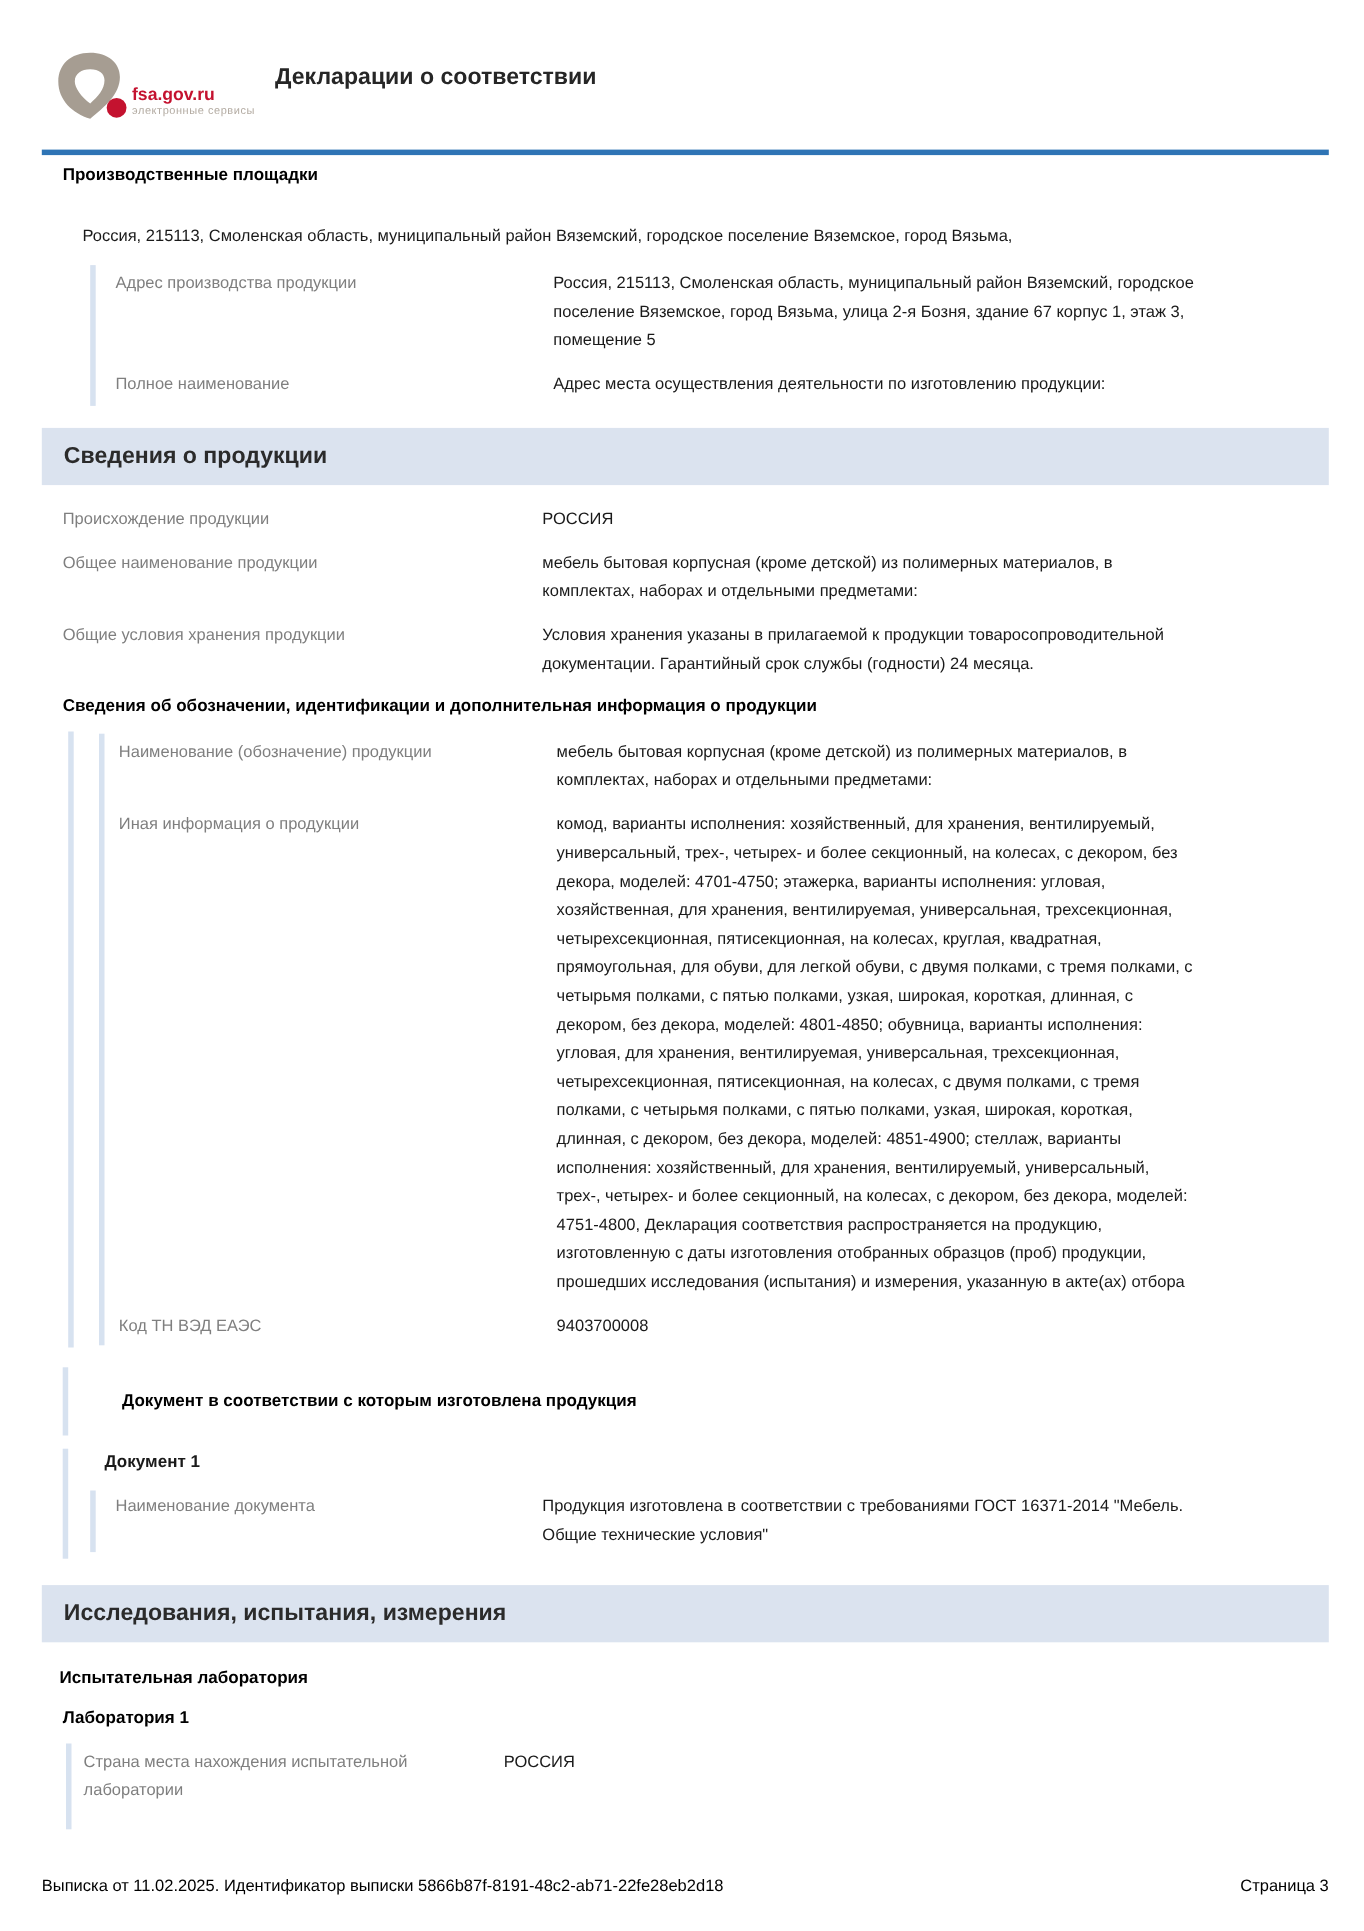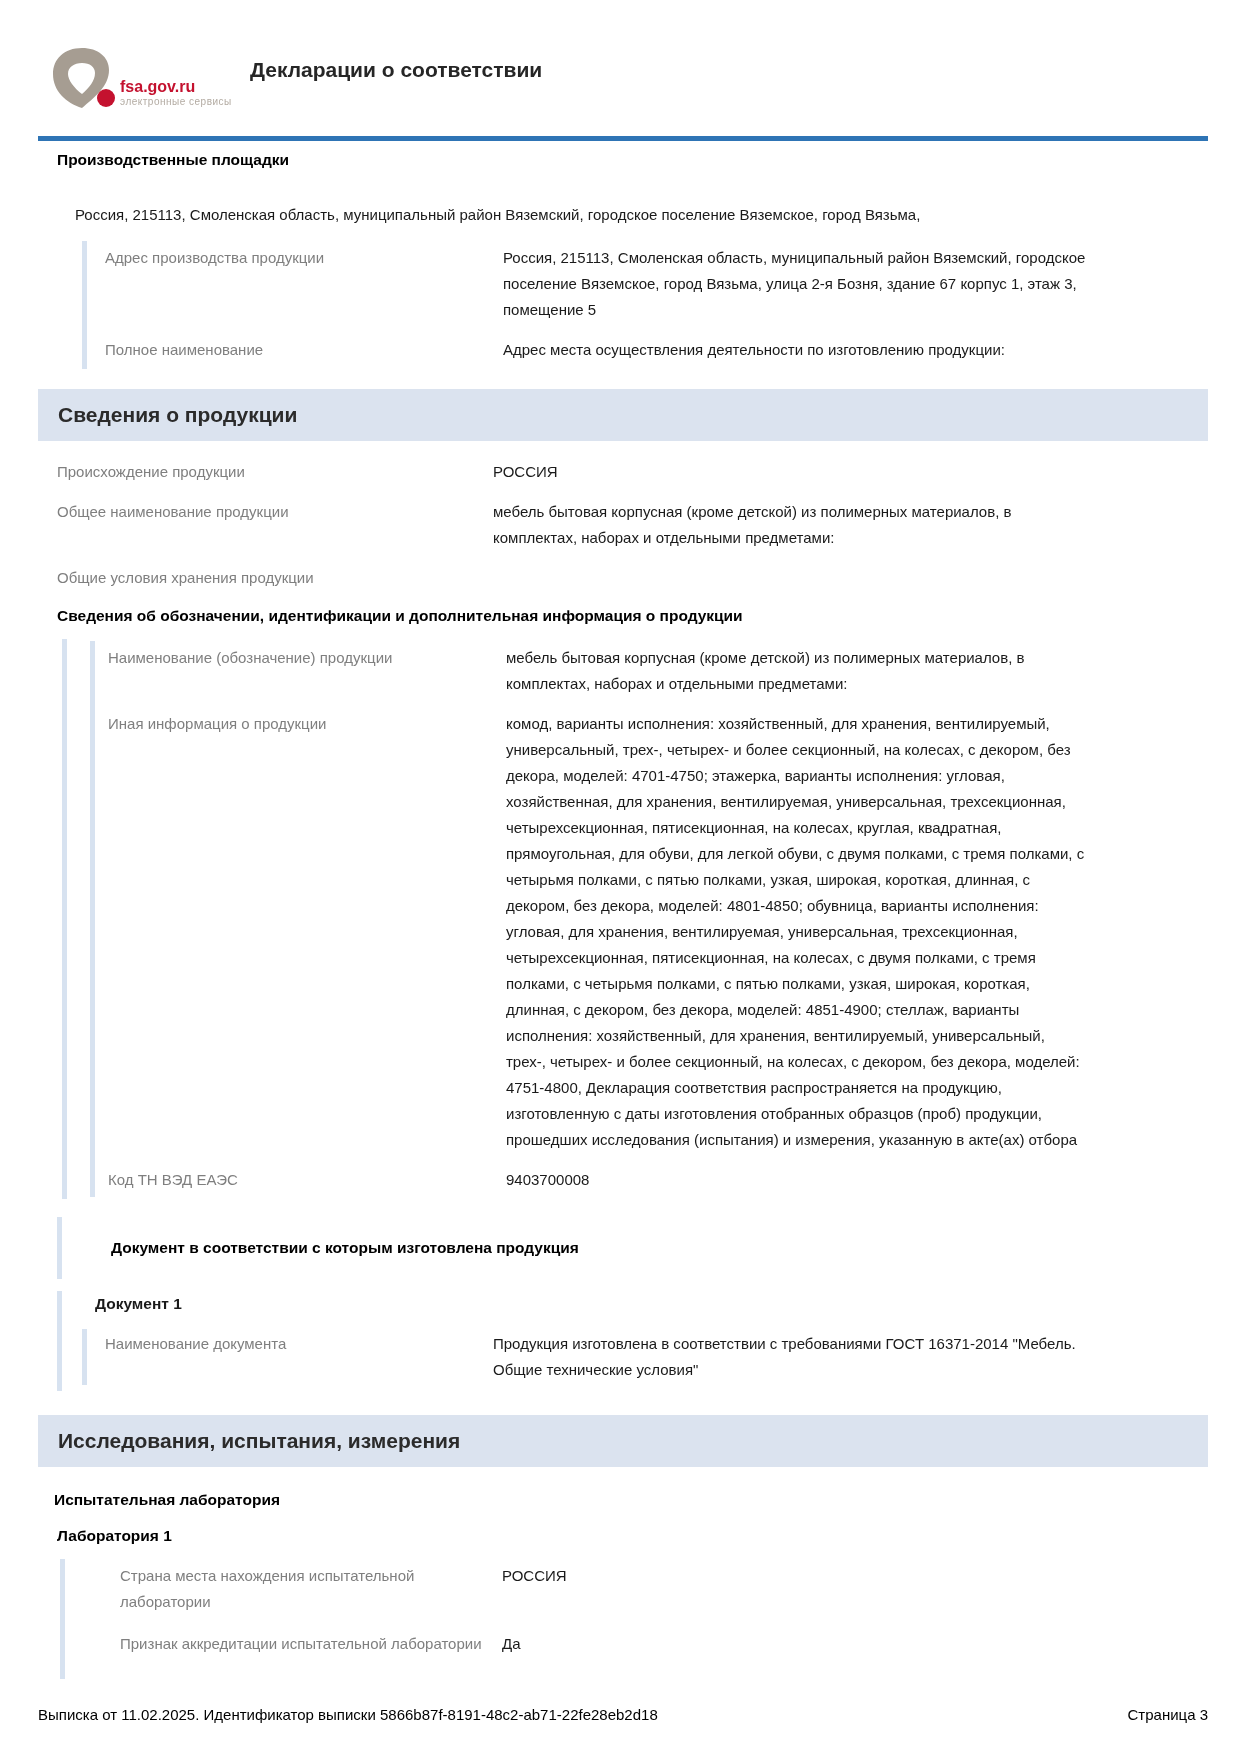--- a/index.html
+++ b/index.html
@@ -53,21 +53,21 @@
   .doc-head-wrap { margin-left:19px; margin-top:18px; padding:6px 0 6px 33px; }
   .doc-group { margin-left:19px; margin-top:12px; padding:4px 0 6px 0; }
   .doc-title { font-size:15.5px; font-weight:bold; margin-left:33px; }
   .doc-inner { margin-left:20px; margin-top:16px; padding:2px 0 2px 18px; }
   .doc-inner .lbl { width:388px; }
   .doc-inner .val { max-width:585px; }
 
   .lab-h { font-size:15.5px; font-weight:bold; margin-top:24px; }
   .lab-title { font-size:15.5px; font-weight:bold; margin:18px 0 0 19px; }
   .lab-block { margin-left:22px; margin-top:14px; padding:4px 0 6px 11px; }
-  .lab-block .row { margin-bottom:16px;margin-left:44px; }
+  .lab-block .row { margin-bottom:16px; }
   .lab-block .lbl { width:382px; }
   .lab-block .val { max-width:620px; }
 
   .footer { position:absolute; left:38px; right:32px; bottom:32px;
             display:flex; justify-content:space-between;
             font-size:15px; color:#000; }
 </style>
 </head>
 <body>
 
@@ -110,20 +110,21 @@
       <div class="row">
         <div class="lbl">Происхождение продукции</div>
         <div class="val">РОССИЯ</div>
       </div>
       <div class="row">
         <div class="lbl">Общее наименование продукции</div>
         <div class="val">мебель бытовая корпусная (кроме детской) из полимерных материалов, в комплектах, наборах и отдельными предметами:</div>
       </div>
       <div class="row">
         <div class="lbl">Общие условия хранения продукции</div>
+        <div class="val">Условия хранения указаны в прилагаемой к продукции товаросопроводительной документации. Гарантийный срок службы (годности) 24 месяца.</div>
       </div>
     </div>
 
     <h3 class="sec-h" style="margin-top:16px">Сведения об обозначении, идентификации и дополнительная информация о продукции</h3>
 
     <div class="block desig-outer">
       <div class="block desig-inner">
         <div class="row">
           <div class="lbl">Наименование (обозначение) продукции</div>
           <div class="val">мебель бытовая корпусная (кроме детской) из полимерных материалов, в комплектах, наборах и отдельными предметами:</div>
@@ -155,24 +156,20 @@
     <div class="banner banner-2">Исследования, испытания, измерения</div>
 
     <h5 class="lab-h">Испытательная лаборатория</h5>
     <h6 class="lab-title">Лаборатория 1</h6>
 
     <div class="block lab-block">
       <div class="row">
         <div class="lbl">Страна места нахождения испытательной лаборатории</div>
         <div class="val">РОССИЯ</div>
       </div>
-      <div class="row">
-        <div class="lbl">Признак аккредитации испытательной лаборатории</div>
-        <div class="val">Да</div>
-      </div>
     </div>
 
   </div>
 
   <div class="footer">
     <span>Выписка от 11.02.2025. Идентификатор выписки 5866b87f-8191-48c2-ab71-22fe28eb2d18</span>
     <span>Страница 3</span>
   </div>
 </div>
 

